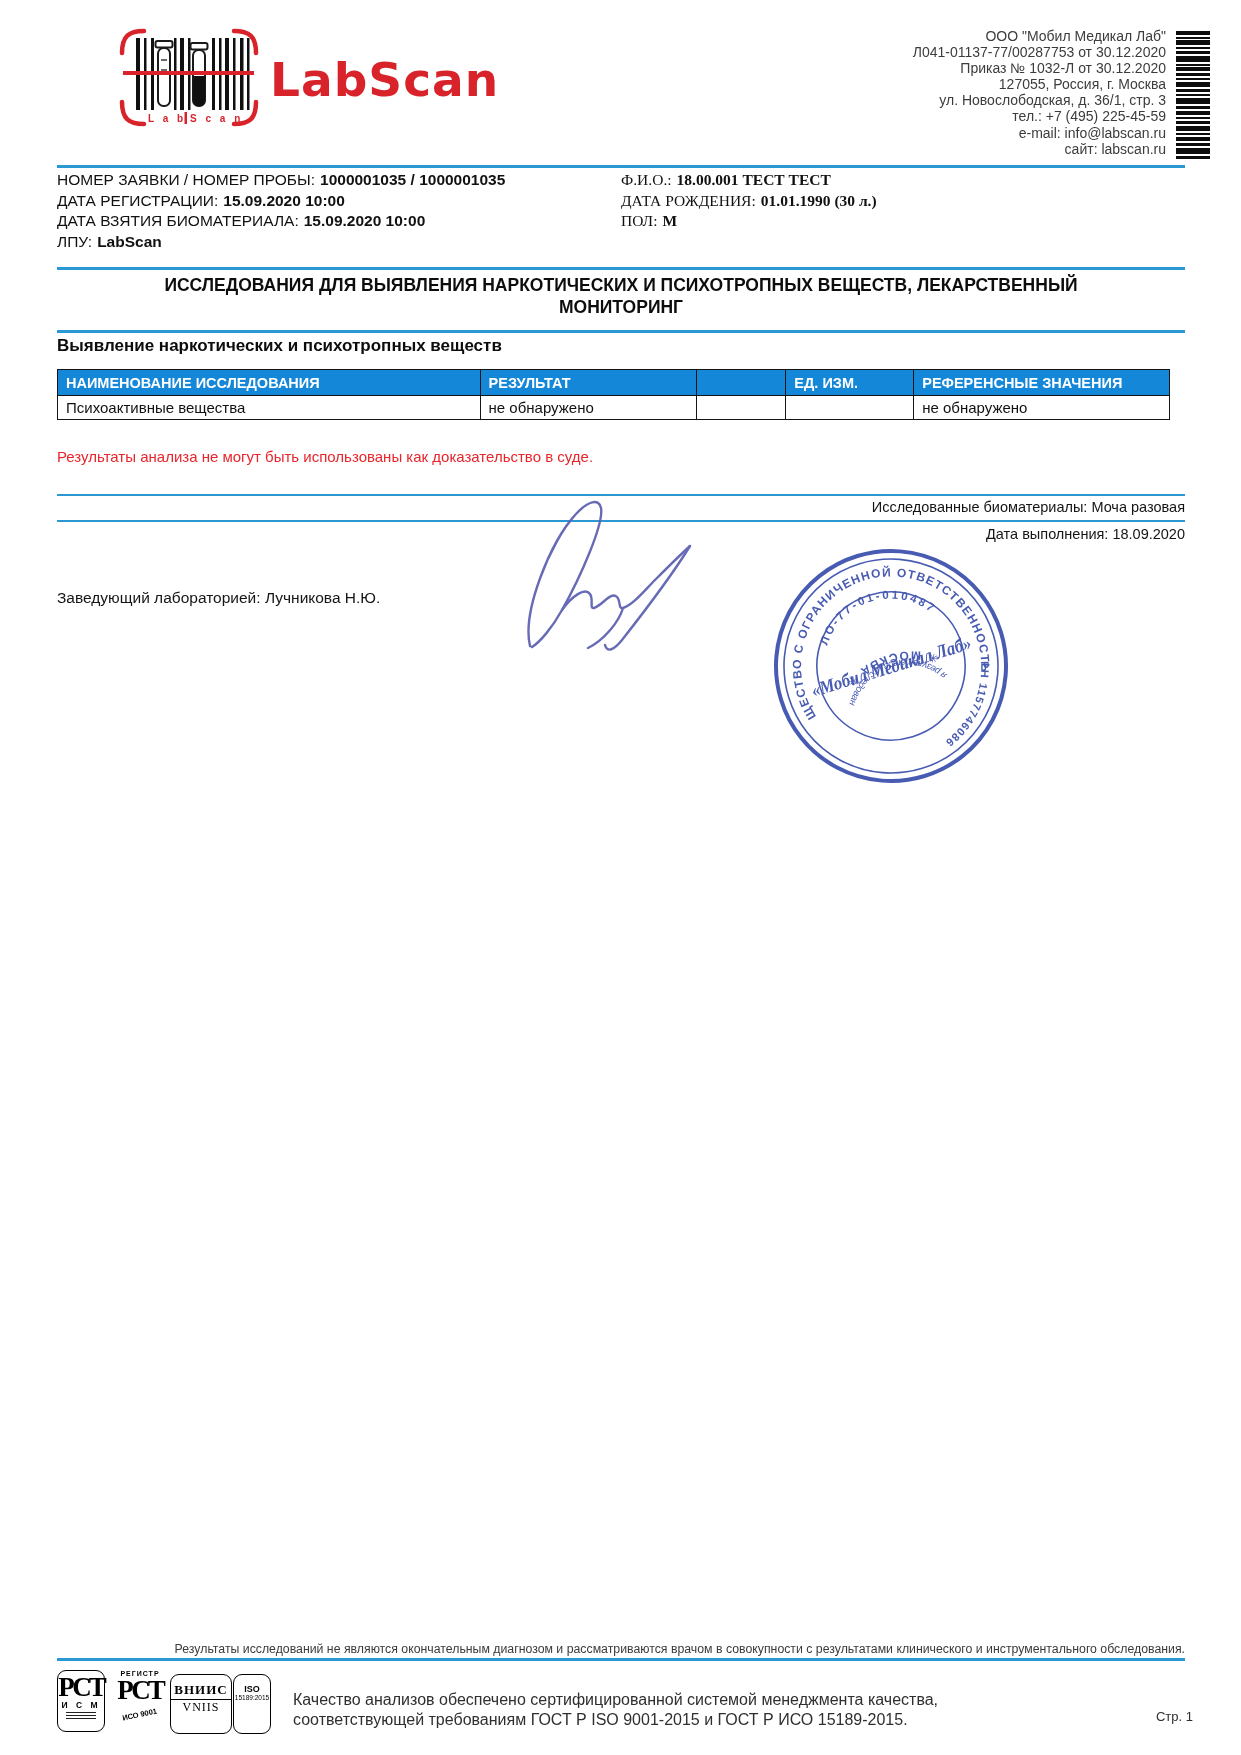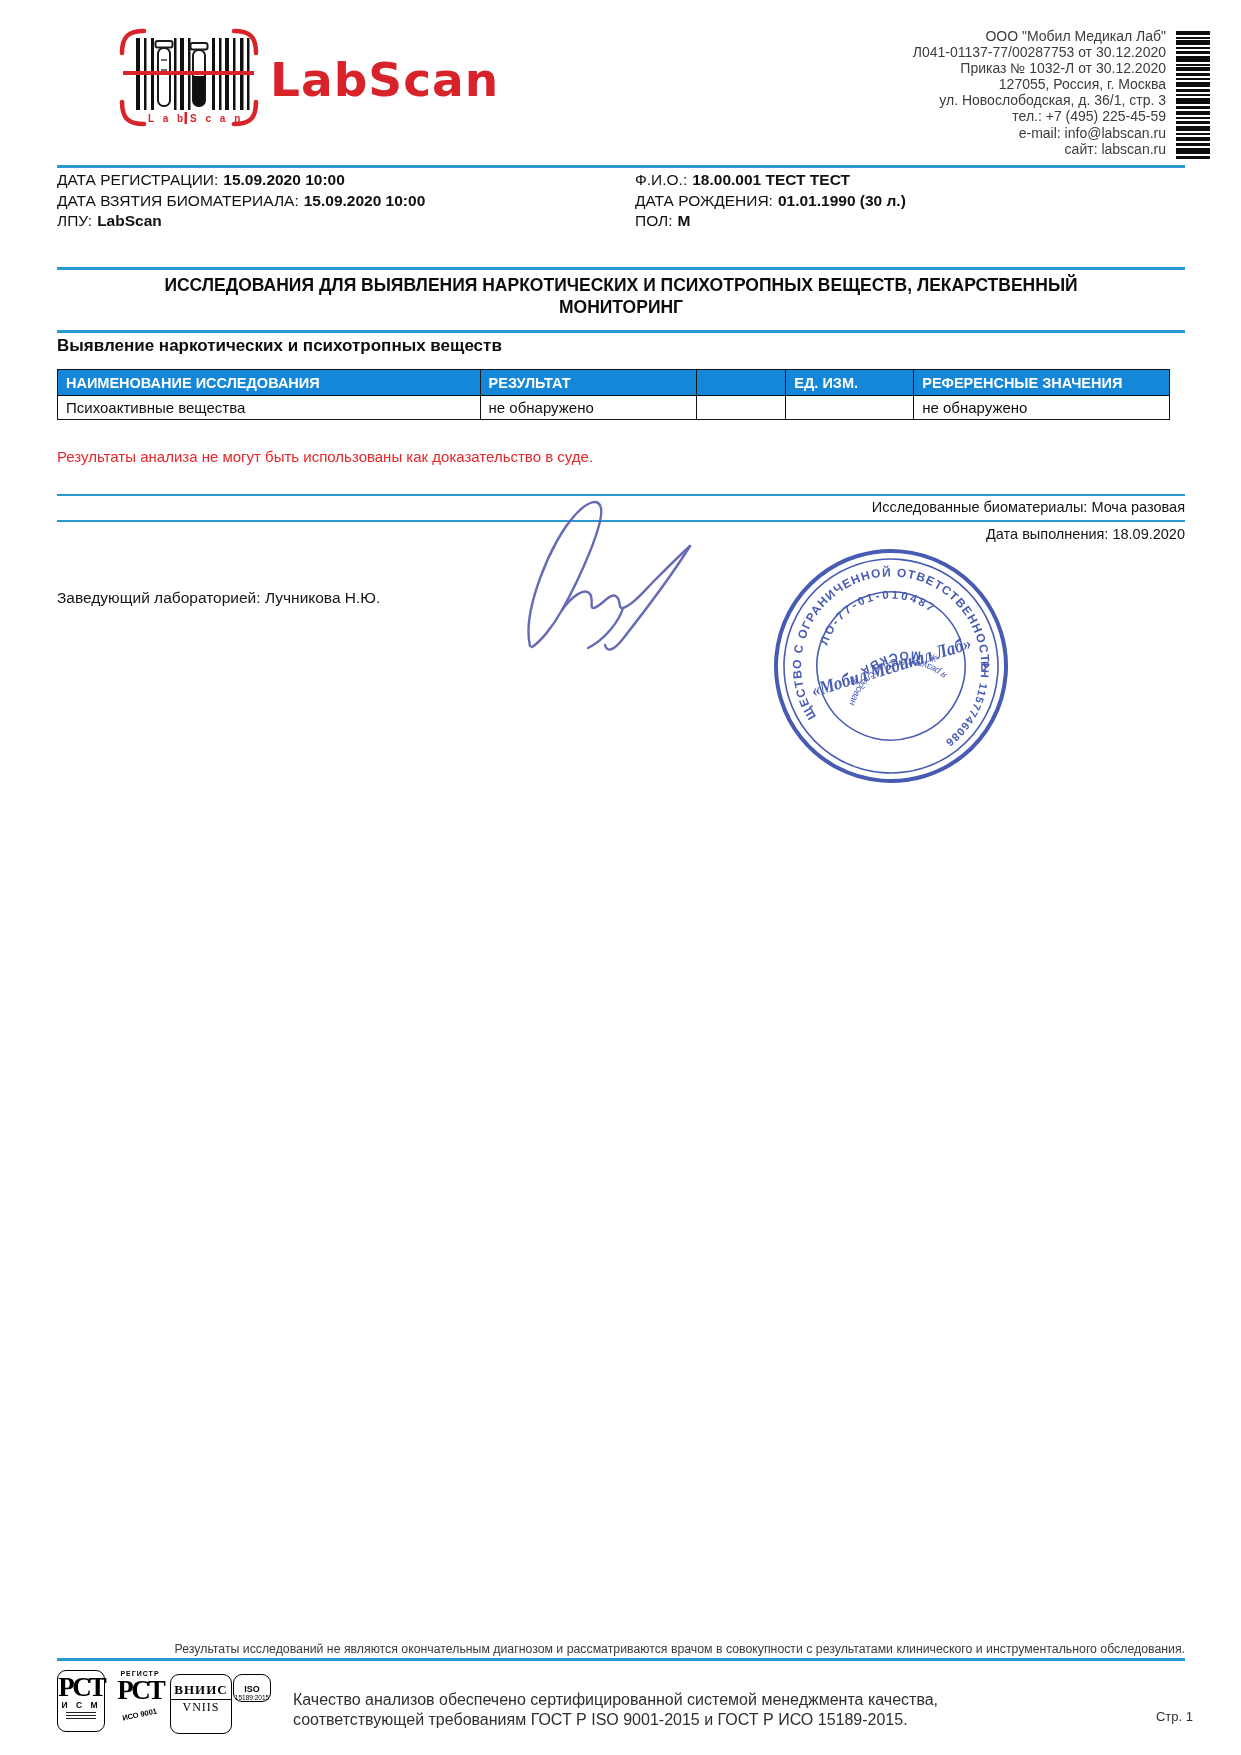--- a/index.html
+++ b/index.html
@@ -16,21 +16,21 @@
              font-size:14px; line-height:16.1px; color:#3c3c3c; }
   .tr-barcode { position:absolute; right:31px; top:31px; }
 
   
   .rule { position:absolute; left:57px; width:1128px; background:#2b97d3; }
 
   
   .patient { position:absolute; left:57px; top:170px; width:1128px;
              font-size:15.5px; line-height:20px; color:#111; }
   .pat-col-left  { position:absolute; left:0;   top:0; width:560px; }
-  .pat-col-right { position:absolute; left:578px; top:0; width:550px; }
+  .pat-col-right { position:absolute; left:564px; top:0; width:550px;font-family:Liberation Serif, serif; }
   .pat-row { white-space:nowrap; margin-bottom:0.5px; }
   .pat-row .lbl { margin-right:5px; }
   .pat-row b { font-weight:bold; }
 
   
   .doc-title { position:absolute; left:57px; top:275px; width:1128px; text-align:center;
                font-size:17.5px; font-weight:bold; line-height:21.5px; color:#0d0d0d; }
   .doc-title > div { max-width:990px; margin:0 auto; }
   .section-heading { position:absolute; left:57px; top:336px; font-size:17px; font-weight:bold; color:#0d0d0d; }
 
@@ -64,21 +64,21 @@
   .micro-lines { margin:1px auto 0; width:30px; }
   .micro-lines i { display:block; height:1.5px; background:#222; margin:1.5px 0; }
   .b2 { left:58px; top:2px; width:50px; height:62px; text-align:center; }
   .b2 .arc-top { font-size:7px; font-weight:bold; letter-spacing:1px; }
   .b2 .cap { font-size:7.5px; font-weight:bold; transform:rotate(-12deg); display:inline-block; margin-top:1px; }
   .b3 { left:113px; top:6px; width:62px; height:60px; text-align:center; padding-top:5px;
         font-family:"Liberation Serif",serif; }
   .b3 .ru { font-size:13px; font-weight:bold; letter-spacing:1px; border-bottom:1.3px solid #000;
             display:inline-block; padding:0 3px 1px; }
   .b3 .en { font-size:12px; letter-spacing:1px; }
-  .b4 { left:176px; top:6px; width:38px; height:28px; text-align:center; padding-top:9px; }
+  .b4 { left:176px; top:6px; width:38px; height:60px; text-align:center; padding-top:9px; }
   .b4 .iso { font-size:9px; font-weight:bold; }
   .b4 .num { font-size:6.5px; }
   .quality { position:absolute; left:293px; top:1679px; font-size:16px; line-height:20px; color:#2f2f2f;margin-top:11px; }
   .page-num { position:absolute; right:48px; top:1709px; font-size:13px; color:#2f2f2f; }
 </style>
 </head>
 <body>
 
 <div class="page">
 
@@ -167,20 +167,21 @@
 
   <div class="rule" style="top:165px;height:3px;"></div>
   <div class="rule" style="top:267px;height:3px;"></div>
   <div class="rule" style="top:330px;height:3px;"></div>
   <div class="rule" style="top:494px;height:2px;"></div>
   <div class="rule" style="top:520px;height:2px;"></div>
   <div class="rule" style="top:1658px;height:3px;"></div>
 
   <div class="patient">
     <div class="pat-col-left">
+      <div class="pat-row"><span class="lbl">НОМЕР ЗАЯВКИ / НОМЕР ПРОБЫ:</span><b>1000001035 / 1000001035</b></div>
       <div class="pat-row"><span class="lbl">ДАТА РЕГИСТРАЦИИ:</span><b>15.09.2020 10:00</b></div>
       <div class="pat-row"><span class="lbl">ДАТА ВЗЯТИЯ БИОМАТЕРИАЛА:</span><b>15.09.2020 10:00</b></div>
       <div class="pat-row"><span class="lbl">ЛПУ:</span><b>LabScan</b></div>
     </div>
     <div class="pat-col-right">
       <div class="pat-row"><span class="lbl">Ф.И.О.:</span><b>18.00.001 ТЕСТ ТЕСТ</b></div>
       <div class="pat-row"><span class="lbl">ДАТА РОЖДЕНИЯ:</span><b>01.01.1990 (30 л.)</b></div>
       <div class="pat-row"><span class="lbl">ПОЛ:</span><b>М</b></div>
     </div>
   </div>

